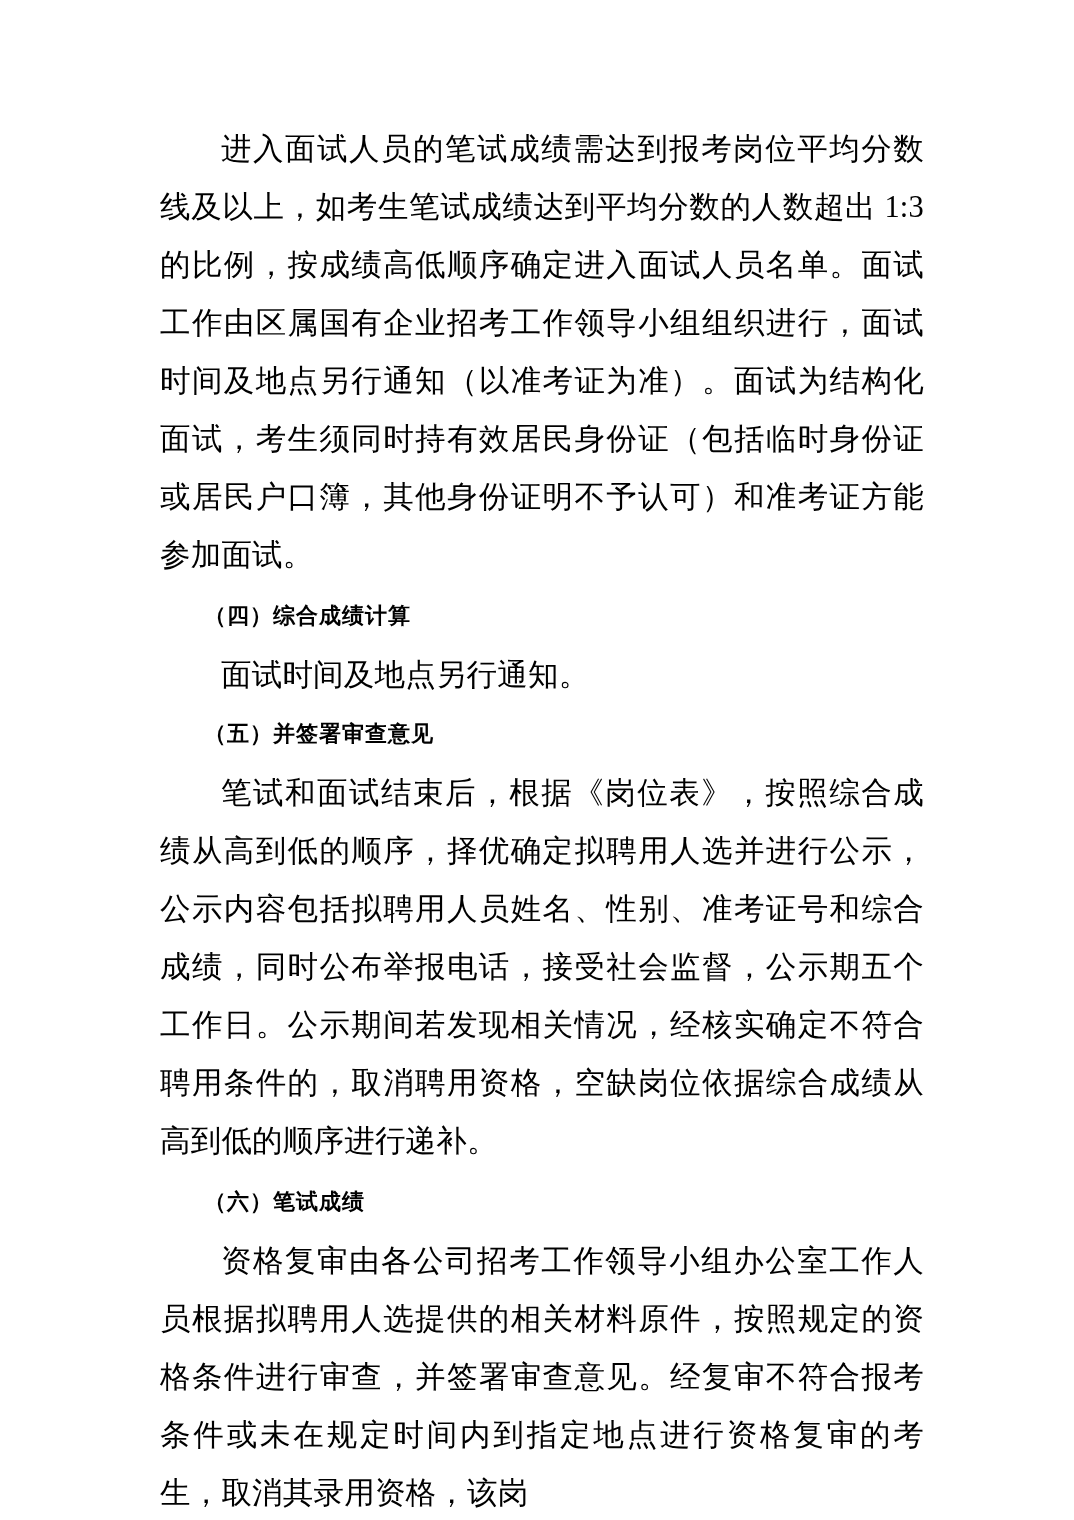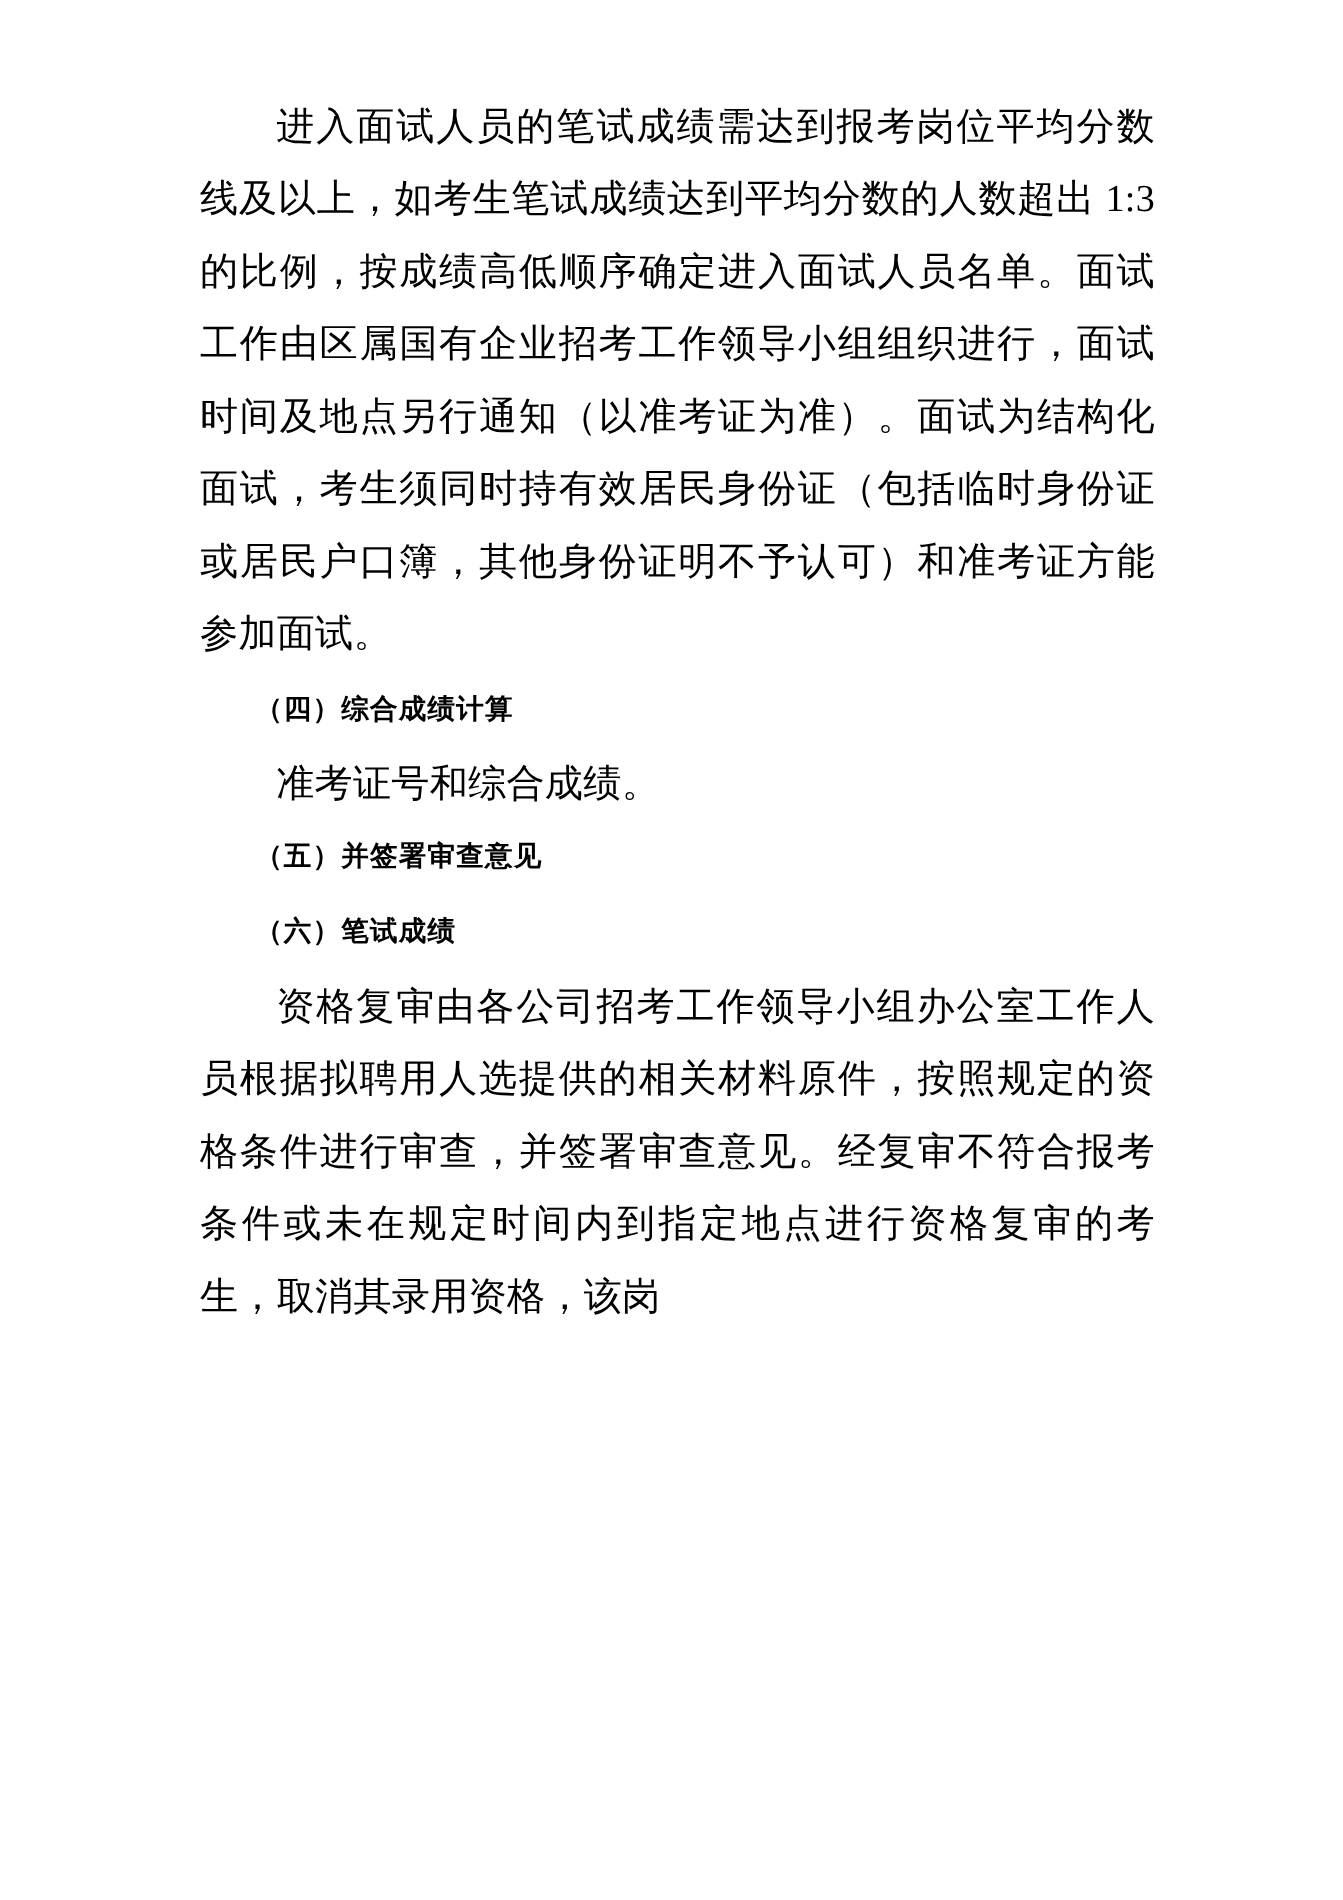--- a/index.html
+++ b/index.html
@@ -12,21 +12,21 @@
     height: 1520px;
     font-family: "Liberation Serif", "DejaVu Serif", serif;
     color: #000000;
     overflow: hidden;
   }
   .page {
     position: relative;
     width: 1074px;
     height: 1520px;
     box-sizing: border-box;
-    padding: 72px 150px 60px 160px;
+    padding: 120px 150px 60px 160px;
   }
   .doc-body {
     width: 100%;
   }
   p.para {
     margin: 0 0 2px 0;
     font-size: 30.5px;
     line-height: 58px;
     text-align: justify;
     text-justify: inter-ideograph;
@@ -51,24 +51,25 @@
 <body>
 
 <div class="page">
   <div class="doc-body">
 
     <p class="para">进入面试人员的笔试成绩需达到报考岗位平均分数线及以上，如考生笔试成绩达到平均分数的人数超出 1:3 的比例，按成绩高低顺序确定进入面试人员名单。面试工作由区属国有企业招考工作领导小组组织进行，面试时间及地点另行通知（以准考证为准）。面试为结构化面试，考生须同时持有效居民身份证（包括临时身份证或居民户口簿，其他身份证明不予认可）和准考证方能参加面试。</p>
 
 
     <p class="heading">（四）综合成绩计算</p>
 
-    <p class="para nogap">准考证号和综合成绩。</p>
+    <p class="para nogap">面试时间及地点另行通知。</p>
 
 
     <p class="heading">（五）并签署审查意见</p>
 
+    <p class="para">笔试和面试结束后，根据《岗位表》，按照综合成绩从高到低的顺序，择优确定拟聘用人选并进行公示，公示内容包括拟聘用人员姓名、性别、准考证号和综合成绩，同时公布举报电话，接受社会监督，公示期五个工作日。公示期间若发现相关情况，经核实确定不符合聘用条件的，取消聘用资格，空缺岗位依据综合成绩从高到低的顺序进行递补。</p>
 
     <p class="heading">（六）笔试成绩</p>
 
     <p class="para">资格复审由各公司招考工作领导小组办公室工作人员根据拟聘用人选提供的相关材料原件，按照规定的资格条件进行审查，并签署审查意见。经复审不符合报考条件或未在规定时间内到指定地点进行资格复审的考生，取消其录用资格，该岗</p>
 
   </div>
 </div>
 
 </body></html>

